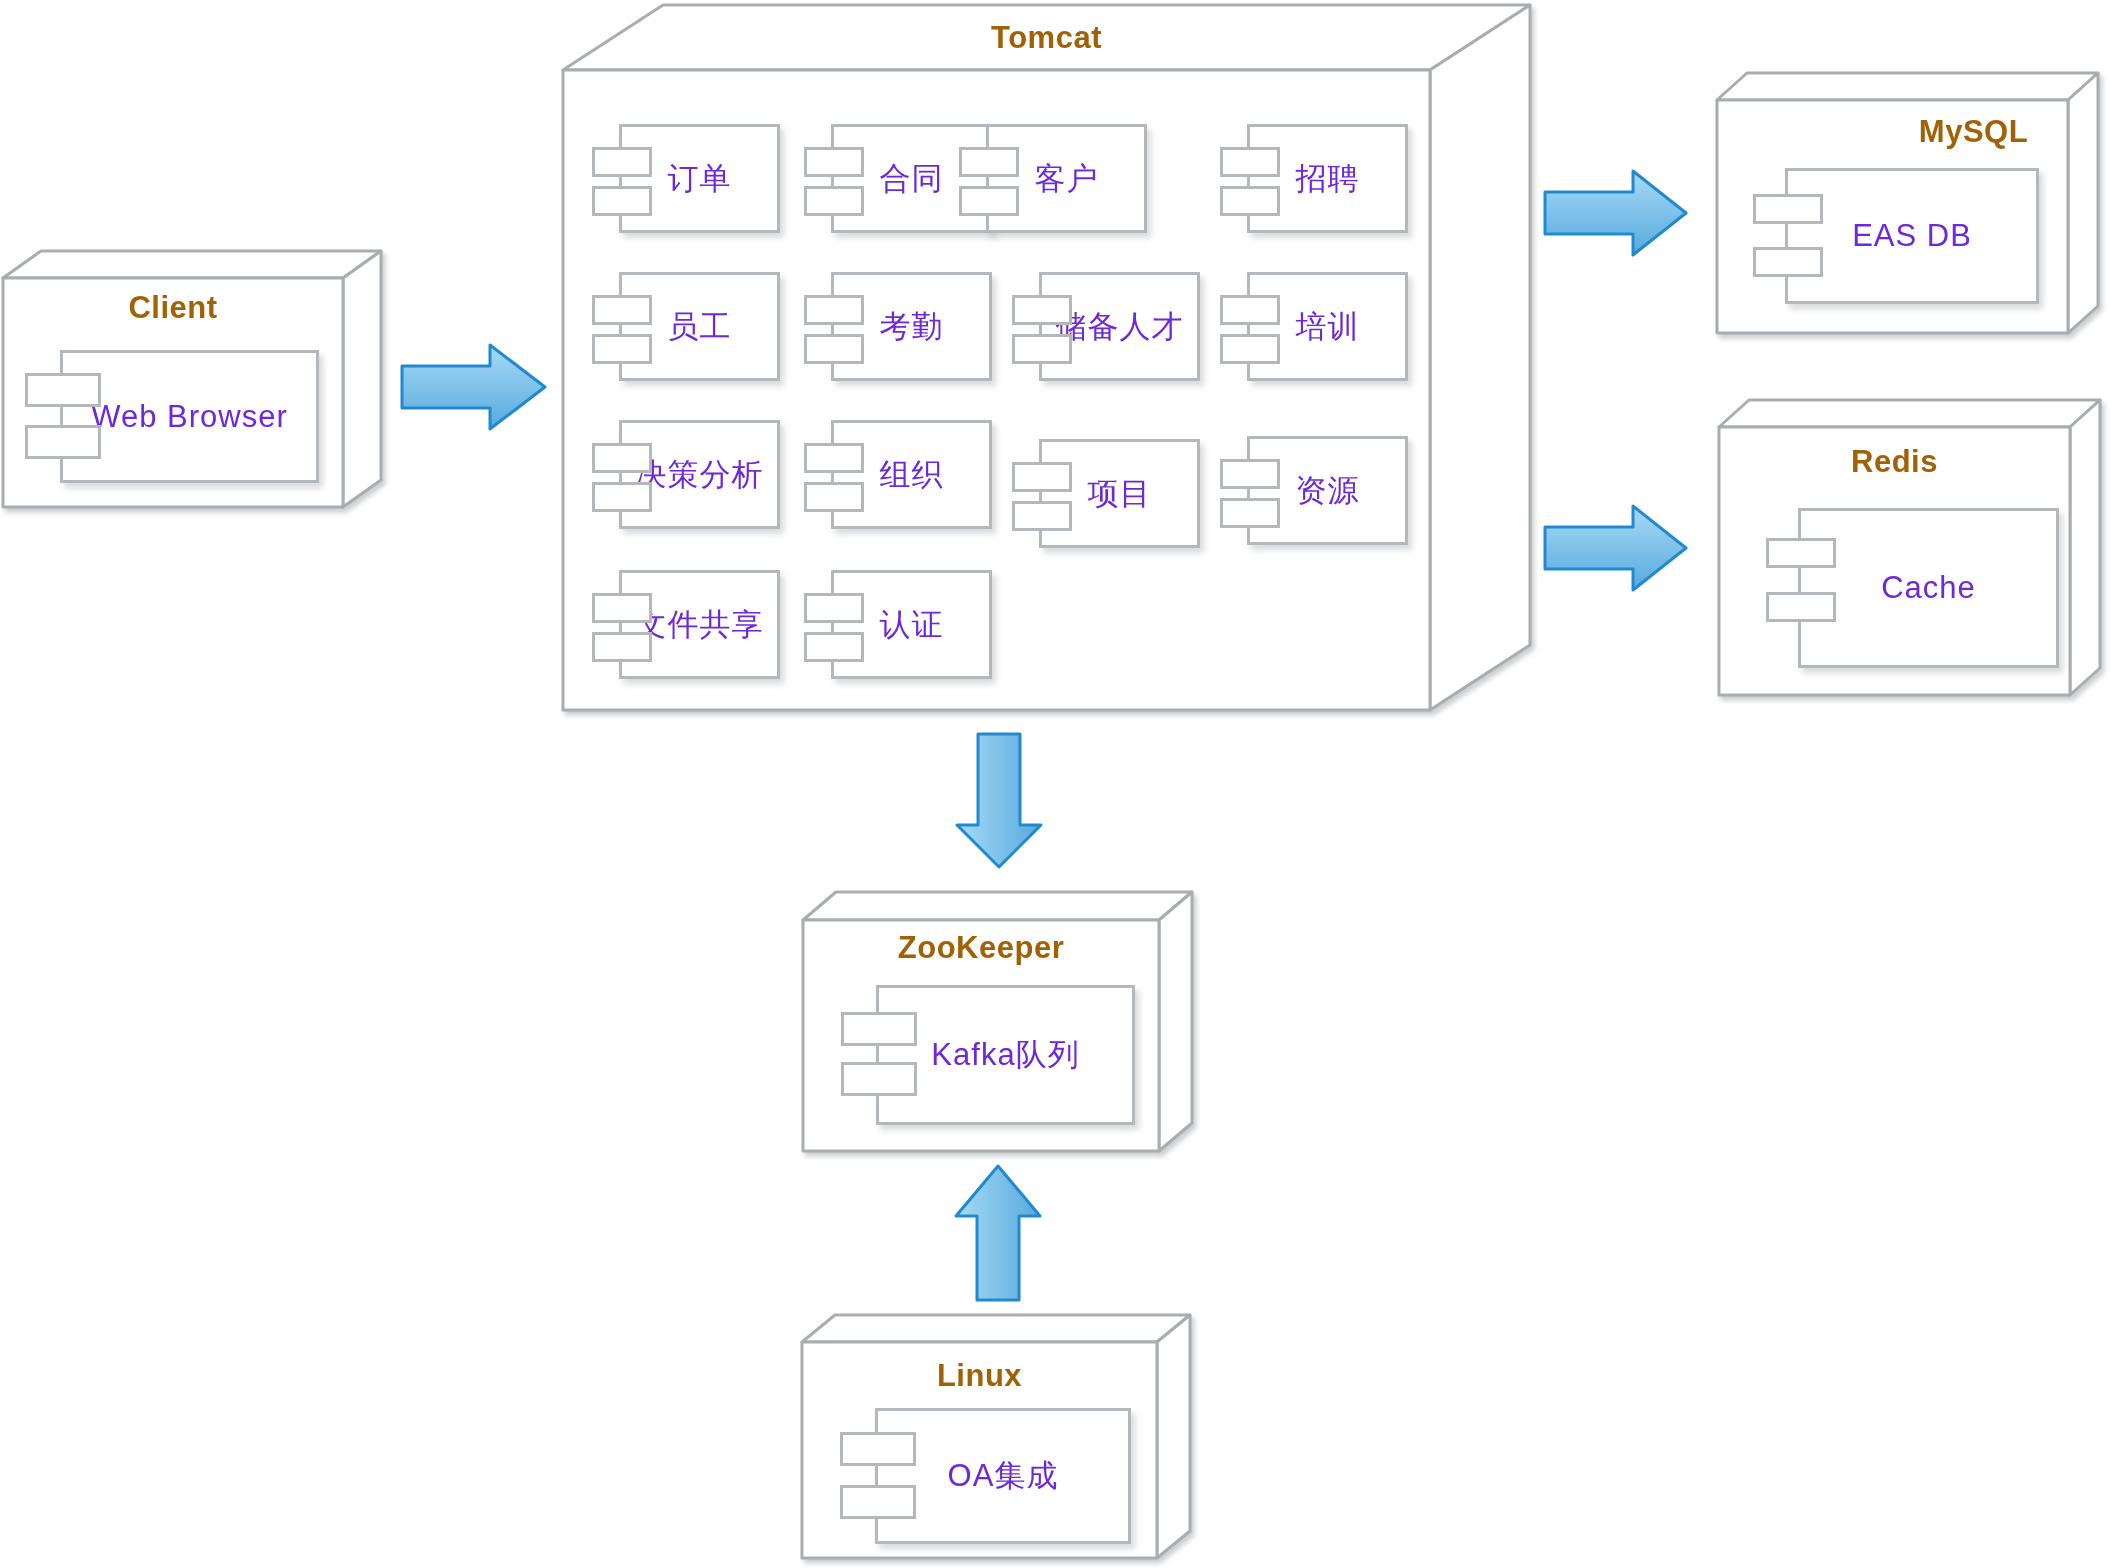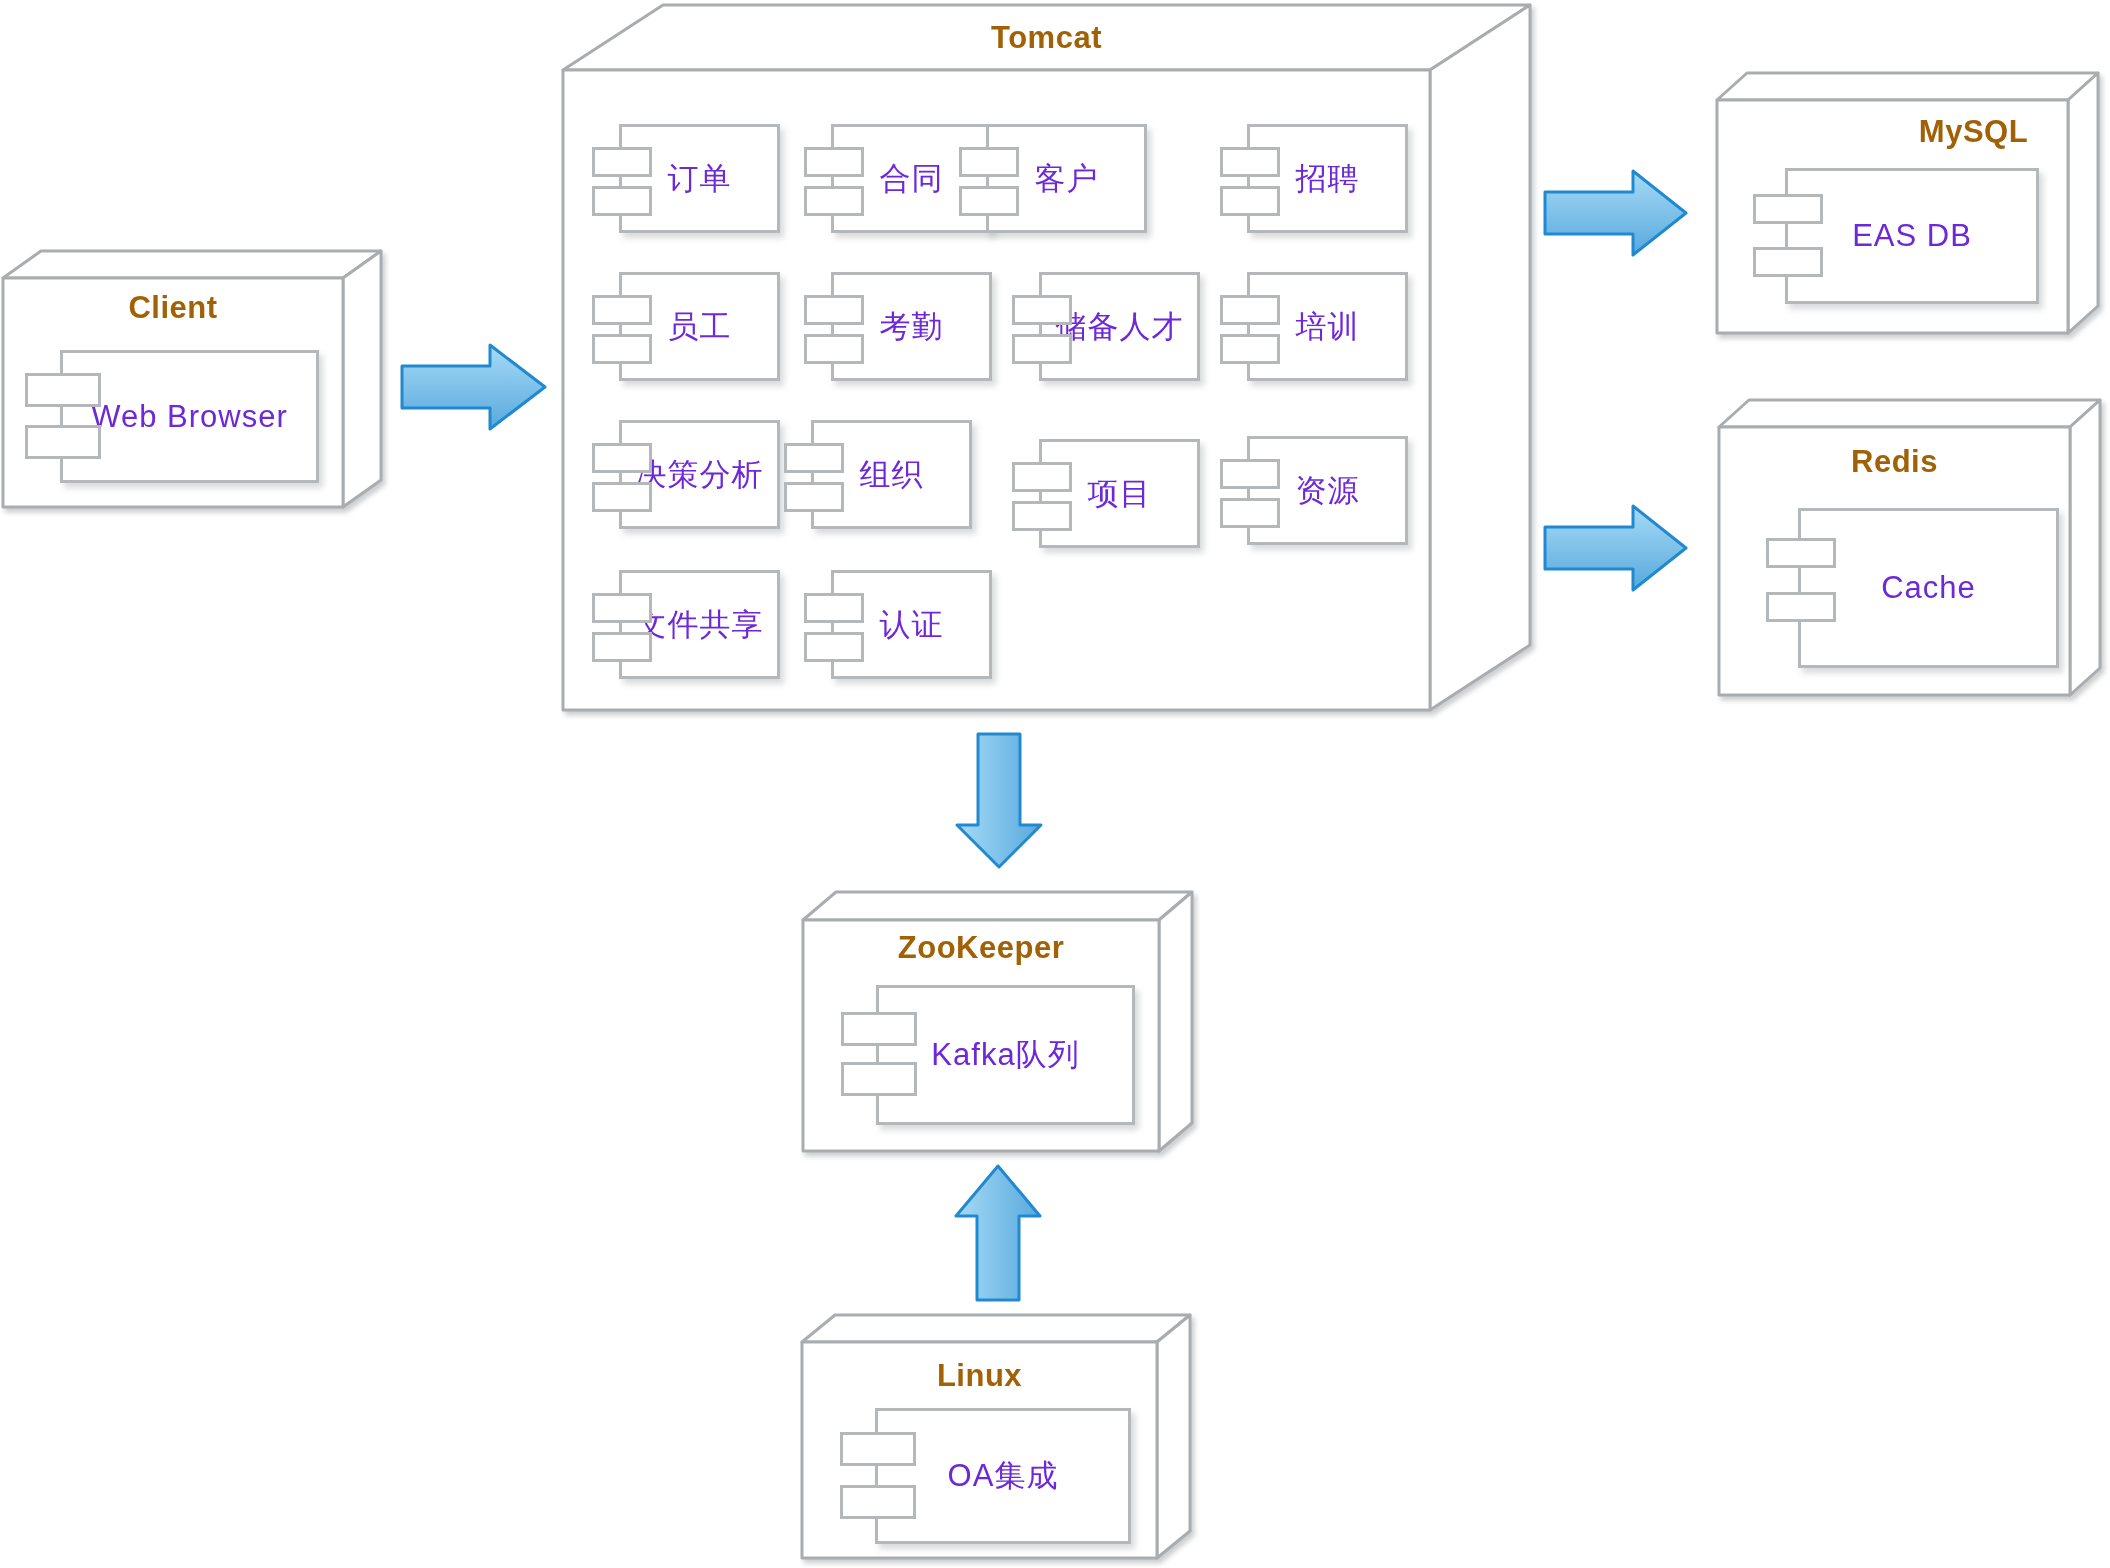--- a/index.html
+++ b/index.html
@@ -148,21 +148,21 @@
     <i class="tab tab-sm" style="top:20px;"></i>
     <i class="tab tab-sm" style="top:59px;"></i>
     <span class="lbl">培训</span>
   </div>
 
   <div class="comp" style="left:619px;top:420px;width:155px;height:103px;">
     <i class="tab tab-sm" style="top:20px;"></i>
     <i class="tab tab-sm" style="top:59px;"></i>
     <span class="lbl">决策分析</span>
   </div>
-  <div class="comp" style="left:811px;top:420px;width:155px;height:103px;align-items:center;">
+  <div class="comp" style="left:831px;top:420px;width:155px;height:103px;align-items:center;">
     <i class="tab tab-sm" style="top:20px;"></i>
     <i class="tab tab-sm" style="top:59px;"></i>
     <span class="lbl">组织</span>
   </div>
   <div class="comp" style="left:1039px;top:420px;width:155px;height:103px;margin-top:19px;">
     <i class="tab tab-sm" style="top:20px;"></i>
     <i class="tab tab-sm" style="top:59px;"></i>
     <span class="lbl">项目</span>
   </div>
   <div class="comp" style="left:1247px;top:436px;width:155px;height:103px;">

